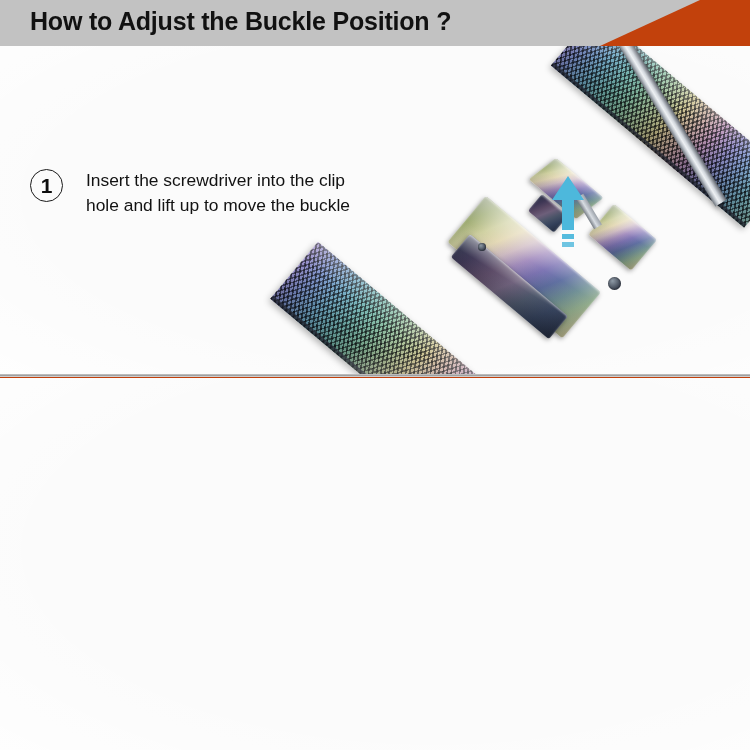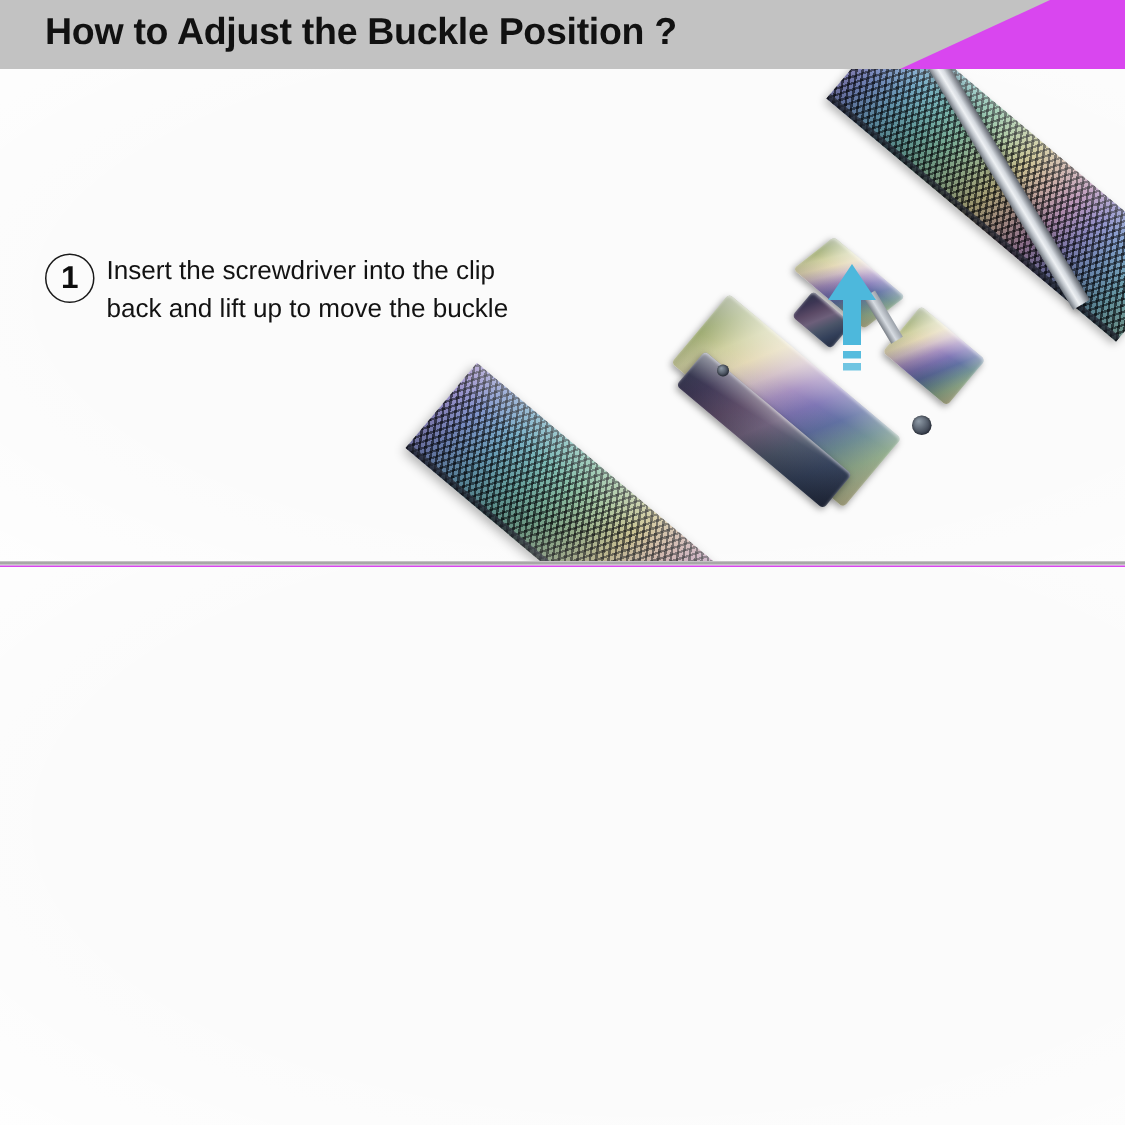--- a/index.html
+++ b/index.html
@@ -1,21 +1,21 @@
 <!DOCTYPE html>
 <html><head>
 <meta charset="utf-8">
 <style>
   html,body{margin:0;padding:0;}
   body{
     width:750px;height:750px;overflow:hidden;
     background:#fdfdfd;
     font-family:"Liberation Sans",sans-serif;
   }
-  .page{position:relative;width:750px;height:750px;background:#d946ef;overflow:hidden;}
+  .page{position:relative;width:750px;height:750px;background:#c2410c;overflow:hidden;}
 
   
   .header{position:absolute;left:0;top:0;width:750px;height:46px;overflow:hidden;}
   .header-bg{
     position:absolute;left:0;top:0;width:750px;height:46px;
     background:#c2c2c2;
     clip-path:polygon(0 0, 700px 0, 600px 46px, 0 46px);
   }
   .header-title{
     position:absolute;left:30px;top:7px;
@@ -33,21 +33,21 @@
   
   .step{position:absolute;display:flex;align-items:flex-start;}
   .step-num{
     flex:0 0 auto;width:31px;height:31px;border-radius:50%;
     border:1.6px solid #1a1a1a;
     display:flex;align-items:center;justify-content:center;
     font-size:21px;font-weight:bold;color:#0d0d0d;line-height:1;
     margin-top:1px;
   }
   .step-text{
-    margin-left:8px;font-size:17.4px;color:#121212;line-height:1.45;
+    margin-left:23px;font-size:17.4px;color:#121212;line-height:1.45;
     font-weight:400;max-width:320px;
   }
   .step-text span{display:block;white-space:nowrap;}
   .step-1{left:30px;top:122px;}
 
   
   .band{position:absolute;}
   .mesh{
     position:absolute;left:0;top:0;width:100%;height:100%;
     background-image:
@@ -190,21 +190,21 @@
         </svg>
       </div>
     </div>
 
     <div class="vignette"></div>
 
     <div class="step step-1">
       <div class="step-num">1</div>
       <div class="step-text">
         <span>Insert the screwdriver into the clip</span>
-        <span>back and lift up to move the buckle</span>
+        <span>hole and lift up to move the buckle</span>
       </div>
     </div>
   </div>
 
   <div class="divider"></div>
 
   <div class="panel panel-2">
 
     <div>
 

